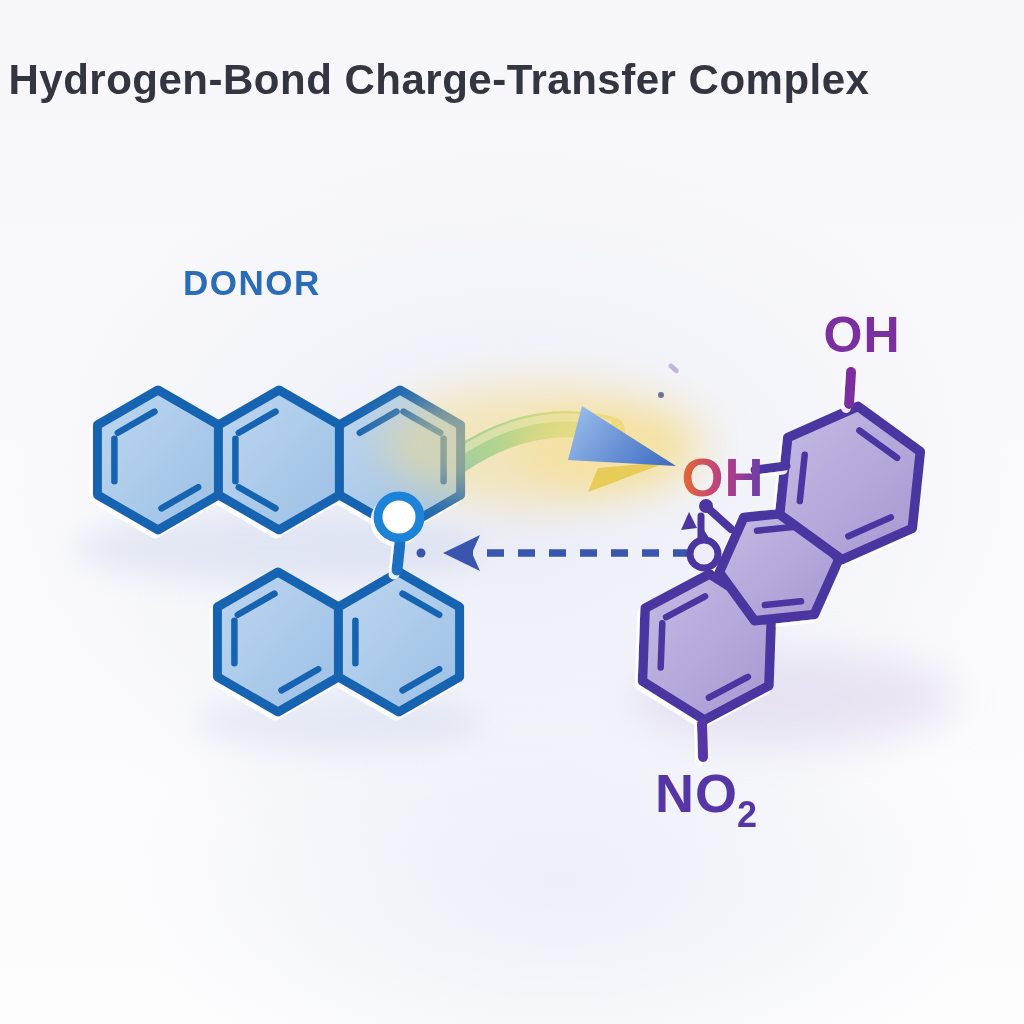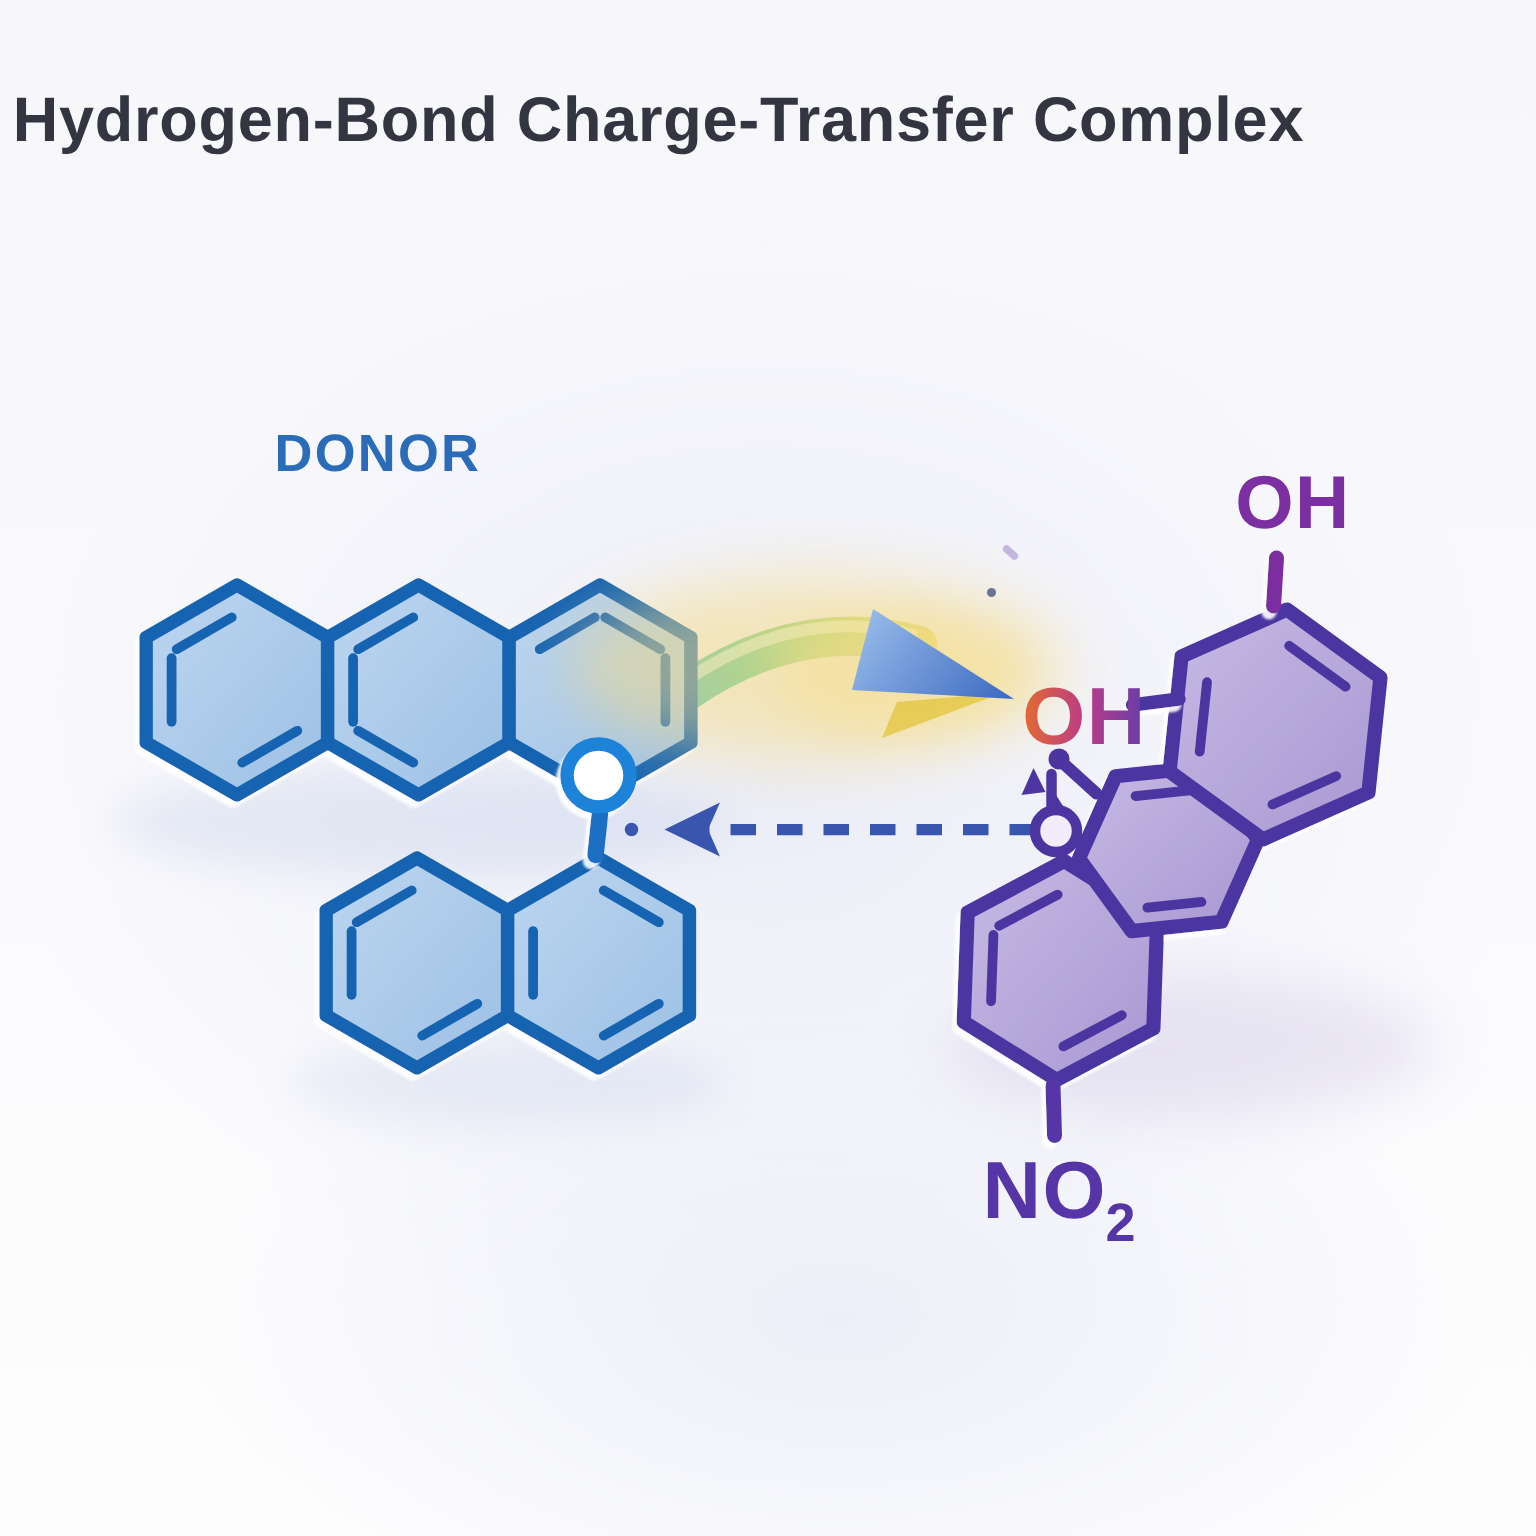--- a/index.html
+++ b/index.html
@@ -13,21 +13,21 @@
   }
   .canvas{position:absolute;inset:0;}
   svg{position:absolute;left:0;top:0;}
   .title{
     position:absolute;top:56px;left:0;width:878px;text-align:center;
     font-size:42px;font-weight:600;letter-spacing:.5px;color:var(--c-title);
   }
   .section-label{
     position:absolute;top:263px;font-size:35px;font-weight:800;letter-spacing:1.5px;
   }
-  .section-label.donor{left:183px;color:var(--c-donor-label);margin-top:20px;}
+  .section-label.donor{left:183px;color:var(--c-donor-label);}
   .section-label.acceptor{left:628px;color:var(--c-acceptor-label);}
   text{font-family:"Liberation Sans",sans-serif;font-weight:600;letter-spacing:1px;}
 </style>
 </head>
 <body>
 
 <div class="canvas">
 
   <svg id="diagram" width="1024" height="1024" viewBox="0 0 1024 1024">
     <defs>

